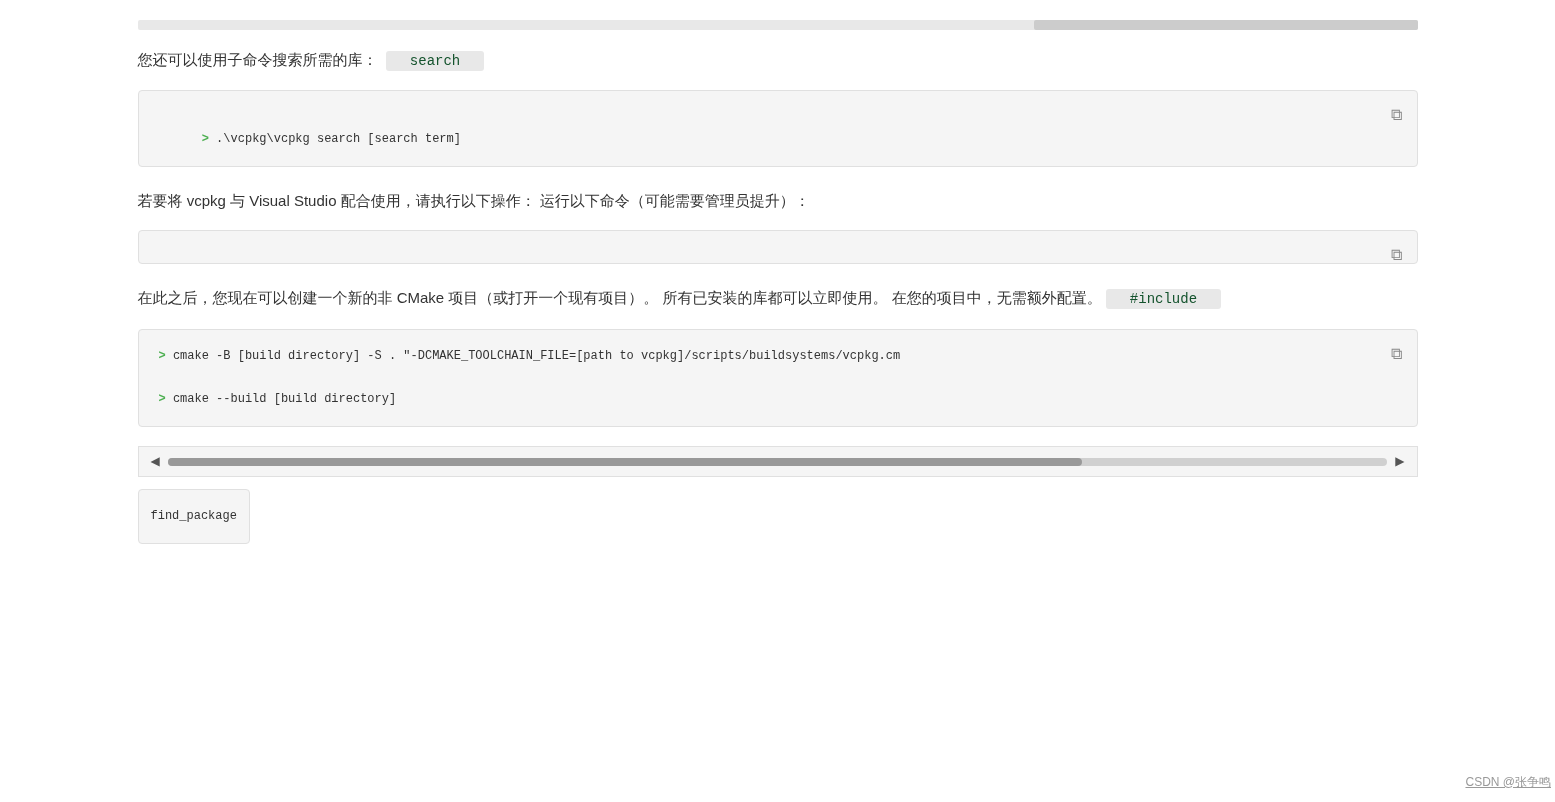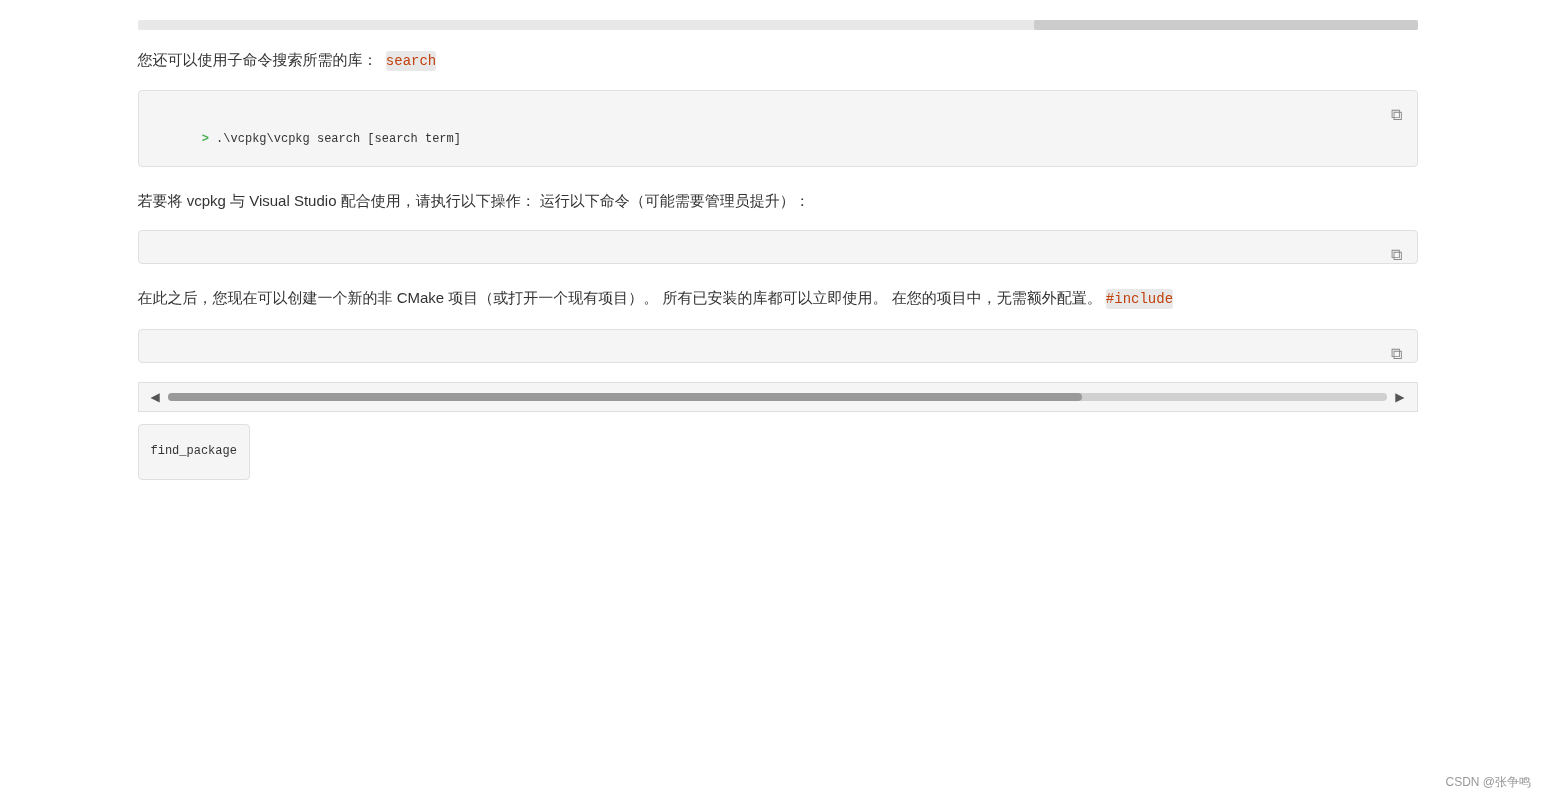--- a/index.html
+++ b/index.html
@@ -22,24 +22,24 @@
     }
     .text-paragraph {
       margin: 16px 0;
       font-size: 15px;
       color: #333;
       line-height: 1.8;
     }
     .inline-code {
       background: #e8e8e8;
       border-radius: 3px;
-      padding: 2px 0;
+      padding: 2px 24px;
       font-family: "Consolas", "Courier New", monospace;
       font-size: 14px;
-      color: #c2410c;
+      color: #14532d;
     }
     .code-block-wrapper {
       background: #f5f5f5;
       border: 1px solid #e0e0e0;
       border-radius: 4px;
       margin: 12px 0 20px 0;
       padding: 16px 20px;
       position: relative;
       overflow: hidden;
     }
@@ -63,23 +63,24 @@
       color: #888;
       font-size: 16px;
     }
     .link-text {
       color: #1565c0;
       text-decoration: none;
     }
     .watermark {
       position: fixed;
       bottom: 10px;
-      right: 24px;
+      right: 4px;
       font-size: 12px;
       color: #999;
+      text-decoration: underline;
     }
     .top-scrollbar {
       height: 10px;
       background: #e8e8e8;
       margin-bottom: 12px;
       border-radius: 2px;
       position: relative;
     }
     .top-scrollbar-thumb {
       height: 10px;
@@ -159,20 +160,22 @@
   <p class="text-paragraph">
     <span>在此之后，您现在可以创建一个新的非 CMake 项目（或打开一个现有项目）。 所有已安装的库都可以立即使用。 在您的项目中，无需额外配置。</span>&nbsp;<code class="inline-code">#include</code>
   </p>
 
   
 
   
 
   
   <div class="code-block-wrapper">
+    <div class="code-block-content"><span class="code-multiline"><span class="code-prompt">&gt;</span> cmake -B [build directory] -S . "-DCMAKE_TOOLCHAIN_FILE=[path to vcpkg]/scripts/buildsystems/vcpkg.cm</span>
+<span class="code-multiline"><span class="code-prompt">&gt;</span> cmake --build [build directory]</span></div>
     <span class="copy-icon" title="复制">⧉</span>
   </div>
 
   
   <div class="bottom-scrollbar-row">
     <span class="sb-arrow">◀</span>
     <div class="sb-bar">
       <div class="sb-thumb"></div>
     </div>
     <span class="sb-arrow">▶</span>

